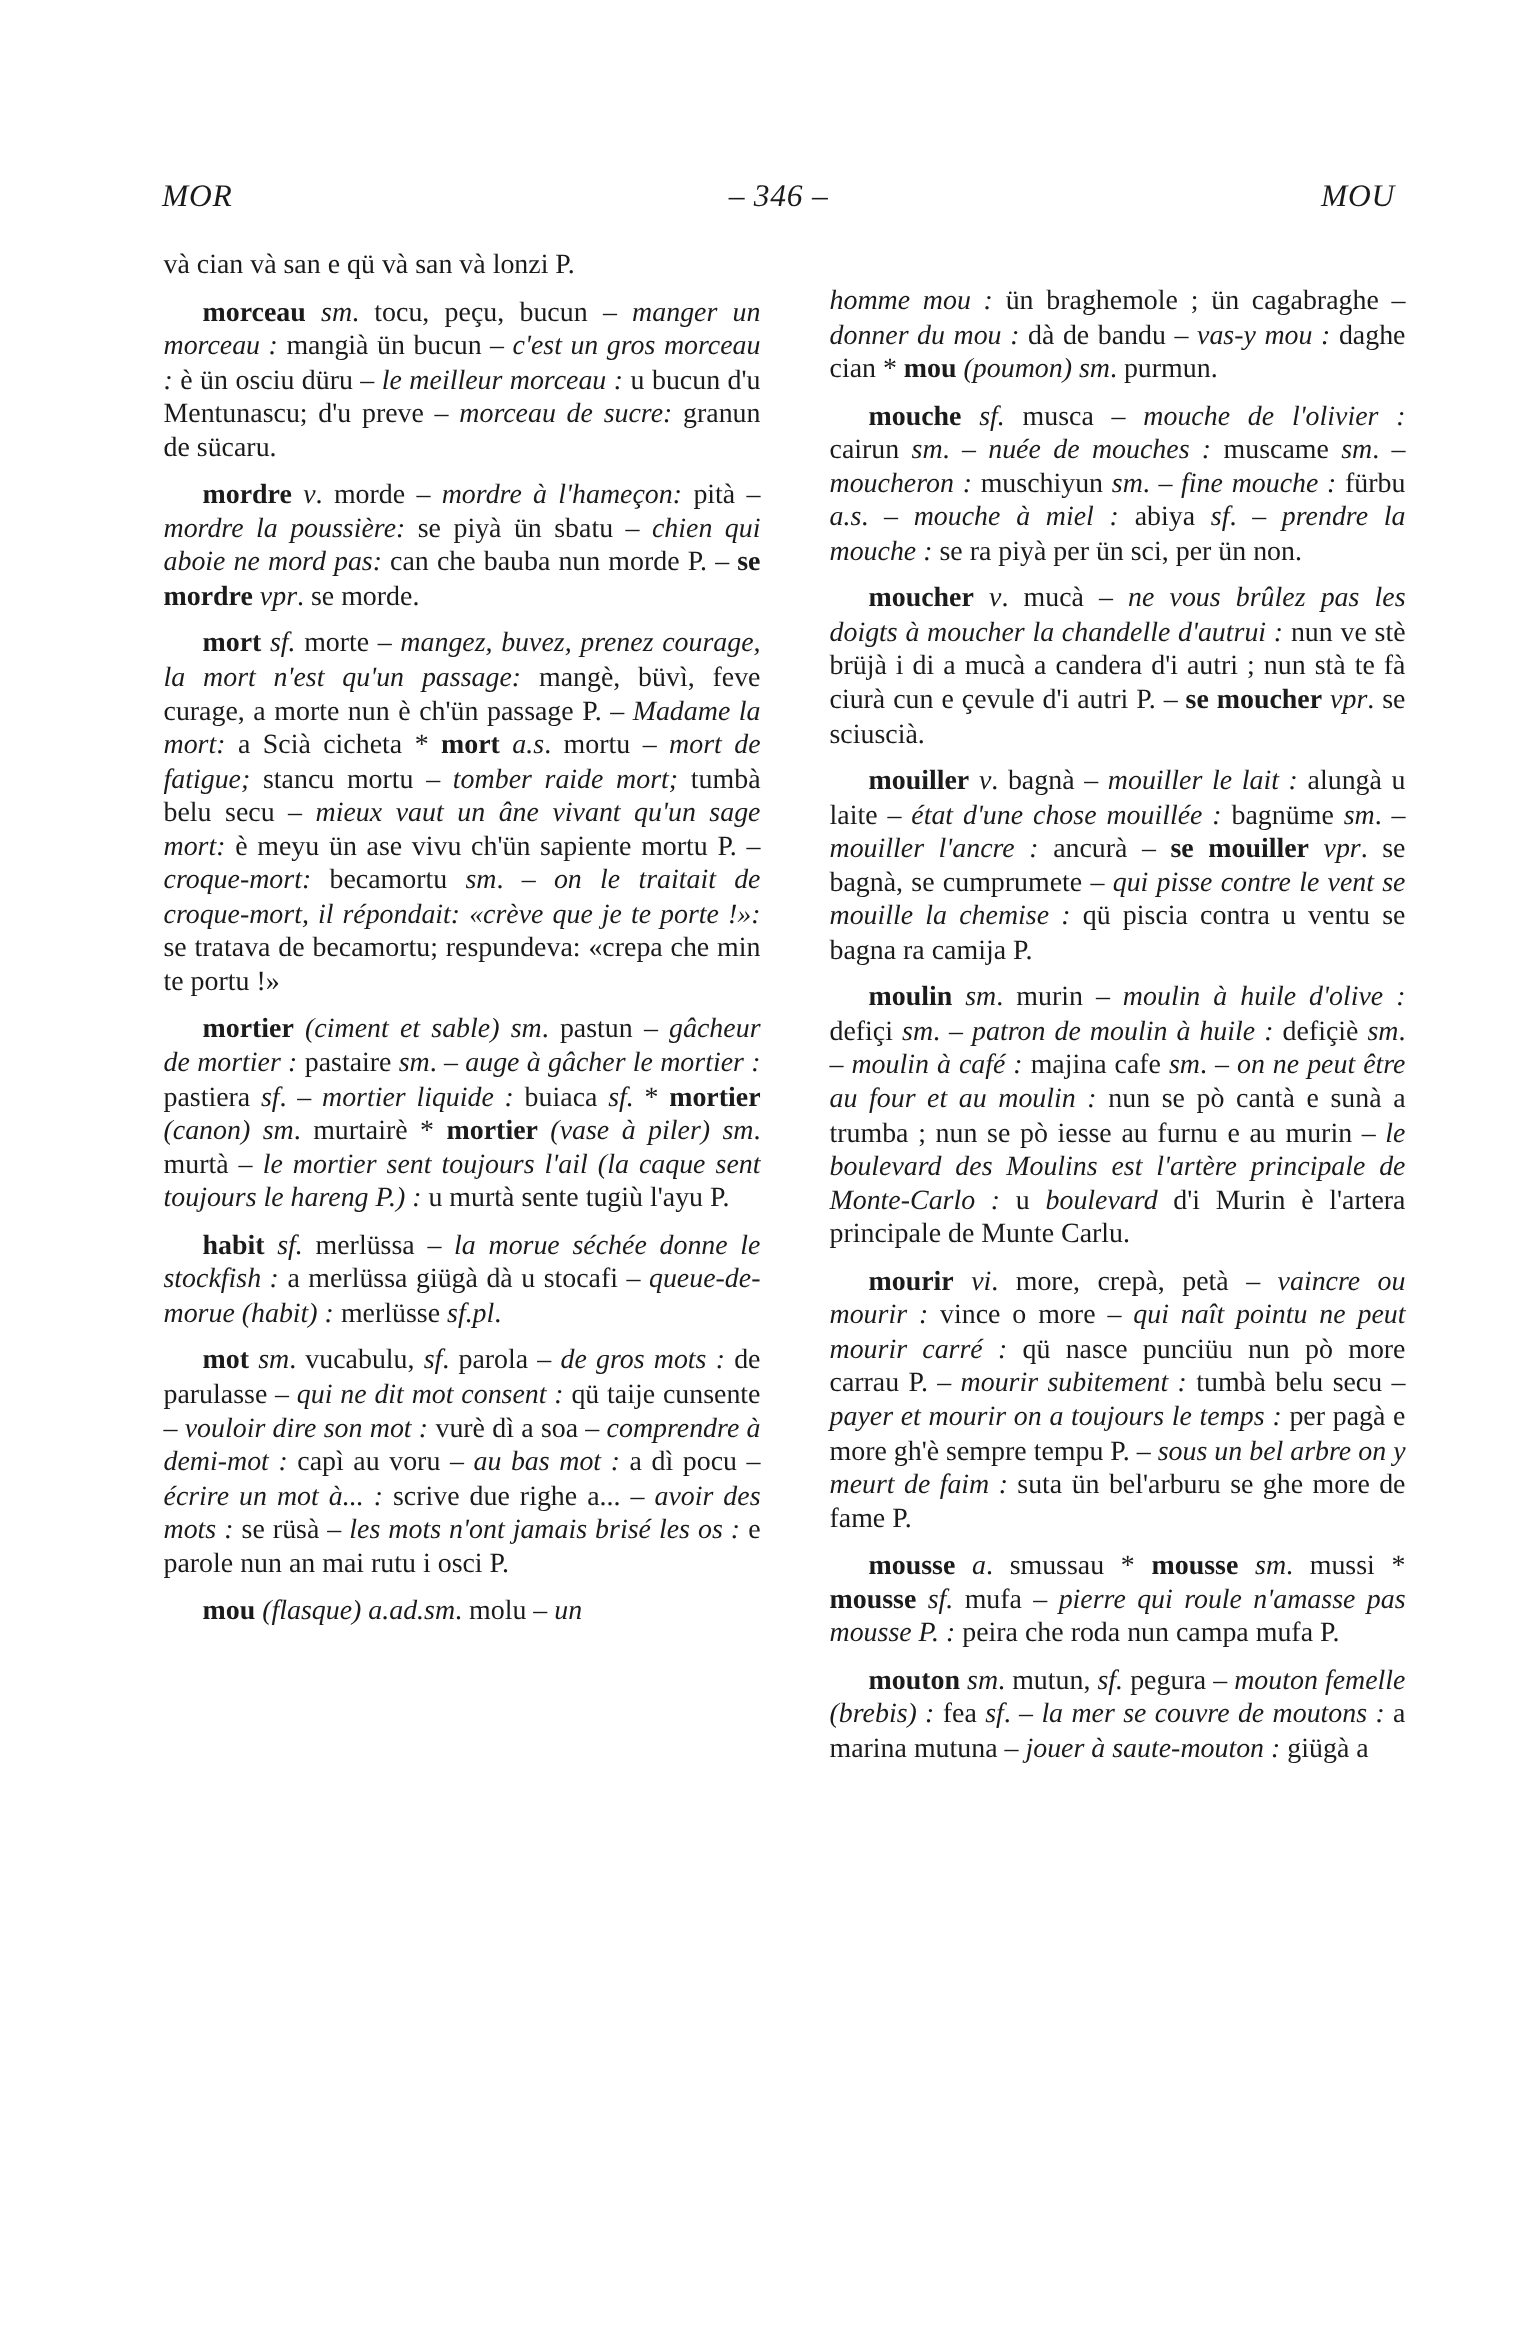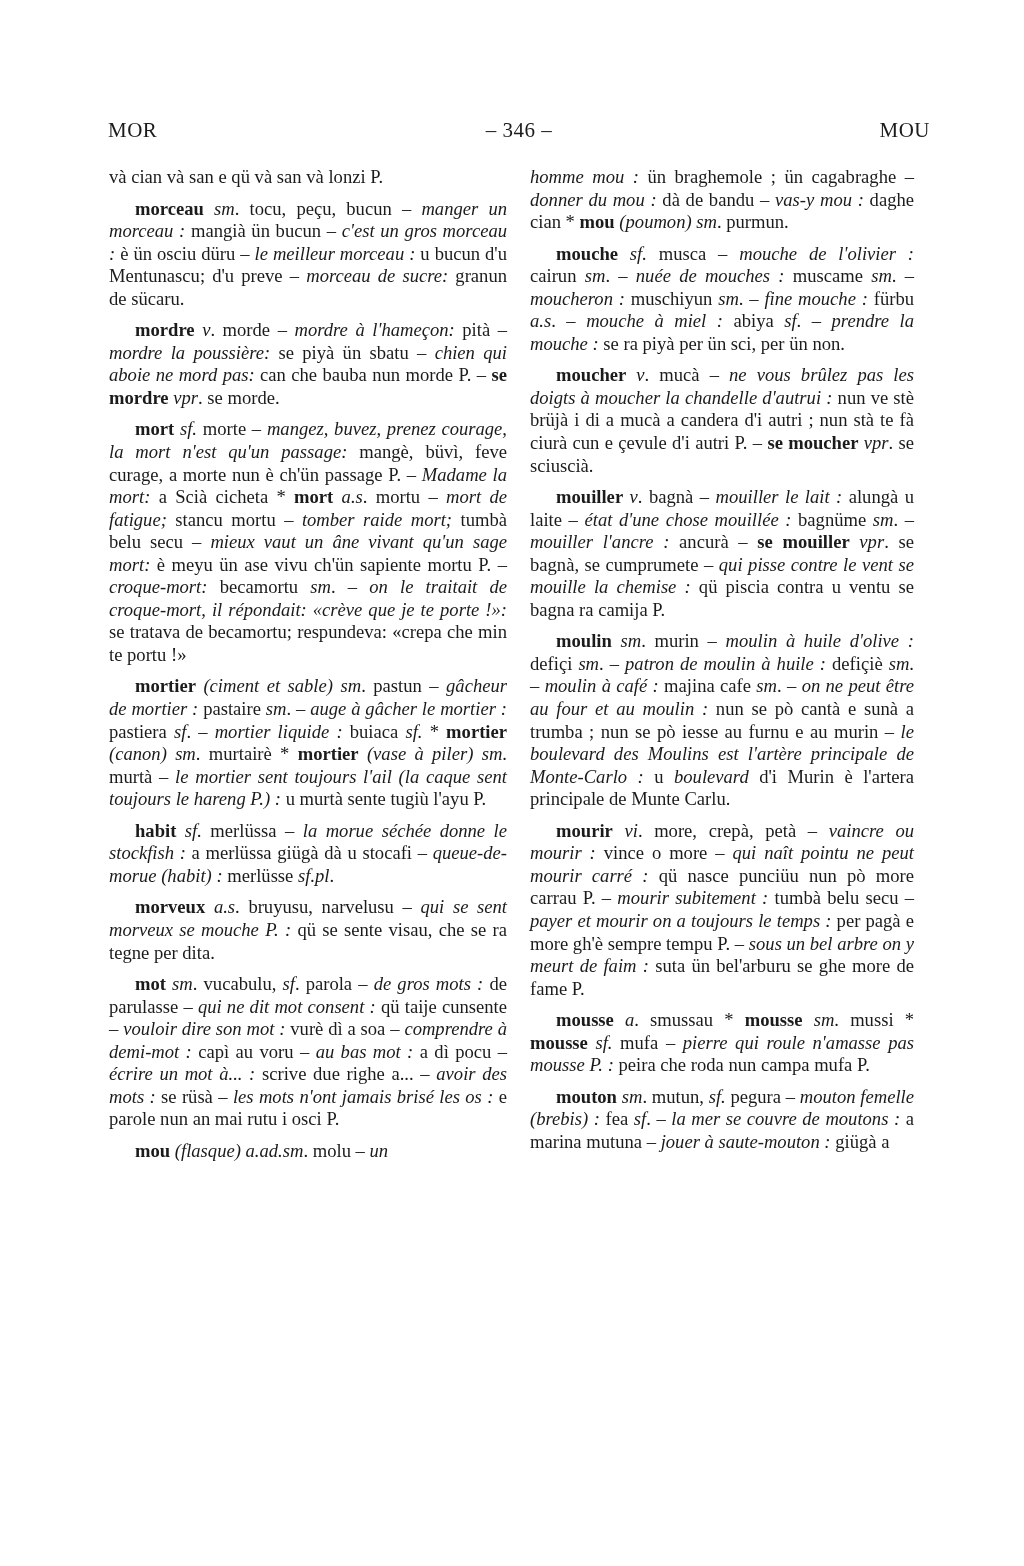--- a/index.html
+++ b/index.html
@@ -3,33 +3,33 @@
 <meta charset="utf-8">
 <style>
   html, body { margin: 0; padding: 0; background: #ffffff; }
   body {
     width: 1024px; height: 1566px; position: relative; overflow: hidden;
     font-family: "Liberation Serif", "DejaVu Serif", serif;
     color: #1b1b1b;
   }
   .page-header {
     position: absolute; top: 118px; left: 108px; width: 822px; height: 30px;
-    font-size: 21px; letter-spacing: 0.5px;
+    font-size: 21px; letter-spacing: 0.5px; font-style: italic;
   }
   .page-header .left { position: absolute; left: 0; top: 0; }
   .page-header .center { position: absolute; left: 0; width: 100%; text-align: center; top: 0; }
   .page-header .right { position: absolute; right: 0; top: 0; }
 
   .column {
     position: absolute; top: 166px; width: 398px;
     font-size: 18.6px; line-height: 22.55px; text-align: justify;
     hyphens: manual;
   }
   .col-left { left: 109px; }
-  .col-right { left: 530px; width: 384px; }
+  .col-right { left: 553px; width: 384px; margin-top: 24px; }
   .column p { margin: 0 0 9px 0; }
   .column p.entry { text-indent: 26px; }
   .column p.cont { text-indent: 0; }
   .hw { font-weight: bold; }
   .it { font-style: italic; }
 </style>
 </head>
 <body>
 
 <div class="page-header">
@@ -38,21 +38,20 @@
   <span class="right">MOU</span>
 </div>
 
 <div class="column col-left">
     <p class="cont"><span class="rm">và cian và san e qü và san và lonzi P.</span></p>
     <p class="entry"><span class="hw">morceau</span><span class="rm"> </span><span class="it">sm</span><span class="rm">. tocu, peçu, bucun – </span><span class="it">manger un morceau :</span><span class="rm"> mangià ün bucun – </span><span class="it">c'est un gros morceau :</span><span class="rm"> è ün osciu düru – </span><span class="it">le meilleur morceau :</span><span class="rm"> u bucun d'u Mentunascu; d'u preve – </span><span class="it">morceau de sucre:</span><span class="rm"> granun de süсaru.</span></p>
     <p class="entry"><span class="hw">mordre</span><span class="rm"> </span><span class="it">v</span><span class="rm">. morde – </span><span class="it">mordre à l'hame­çon:</span><span class="rm"> pità – </span><span class="it">mordre la poussière:</span><span class="rm"> se piyà ün sbatu – </span><span class="it">chien qui aboie ne mord pas:</span><span class="rm"> can che bauba nun morde P. – </span><span class="hw">se mordre</span><span class="rm"> </span><span class="it">vpr</span><span class="rm">. se morde.</span></p>
     <p class="entry"><span class="hw">mort</span><span class="rm"> </span><span class="it">sf.</span><span class="rm"> morte – </span><span class="it">mangez, buvez, pre­nez courage, la mort n'est qu'un passa­ge:</span><span class="rm"> mangè, büvì, feve curage, a morte nun è ch'ün passage P. – </span><span class="it">Madame la mort:</span><span class="rm"> a Scià cicheta * </span><span class="hw">mort</span><span class="rm"> </span><span class="it">a.s</span><span class="rm">. mortu – </span><span class="it">mort de fatigue;</span><span class="rm"> stancu mortu – </span><span class="it">tomber raide mort;</span><span class="rm"> tumbà belu secu – </span><span class="it">mieux vaut un âne vivant qu'un sage mort:</span><span class="rm"> è meyu ün ase vivu ch'ün sapiente mortu P. – </span><span class="it">croque-mort:</span><span class="rm"> becamortu </span><span class="it">sm</span><span class="rm">. – </span><span class="it">on le traitait de croque-mort, il répondait: «crève que je te porte !»:</span><span class="rm"> se tratava de becamortu; respundeva: «crepa che min te portu !»</span></p>
     <p class="entry"><span class="hw">mortier</span><span class="rm"> </span><span class="it">(ciment et sable) sm</span><span class="rm">. pastun – </span><span class="it">gâcheur de mortier :</span><span class="rm"> pastaire </span><span class="it">sm</span><span class="rm">. – </span><span class="it">auge à gâcher le mortier :</span><span class="rm"> pastiera </span><span class="it">sf</span><span class="rm">. – </span><span class="it">mor­tier liquide :</span><span class="rm"> buiaca </span><span class="it">sf.</span><span class="rm"> * </span><span class="hw">mortier</span><span class="rm"> </span><span class="it">(canon) sm</span><span class="rm">. murtairè * </span><span class="hw">mortier</span><span class="rm"> </span><span class="it">(vase à piler) sm</span><span class="rm">. murtà – </span><span class="it">le mortier sent toujours l'ail (la caque sent toujours le hareng P.) :</span><span class="rm"> u murtà sente tugiù l'ayu P.</span></p>
     <p class="entry"><span class="hw">habit</span><span class="rm"> </span><span class="it">sf.</span><span class="rm"> merlüssa – </span><span class="it">la morue séchée donne le stockfish :</span><span class="rm"> a merlüssa giügà dà u stocafi – </span><span class="it">queue-de-morue (habit) :</span><span class="rm"> mer­lüsse </span><span class="it">sf.pl</span><span class="rm">.</span></p>
-    <p class="entry"><span class="hw">morveux</span><span class="rm"> </span><span class="it">a.s</span><span class="rm">. bruyusu, narvelusu – </span><span class="it">qui se sent morveux se mouche P. :</span><span class="rm"> qü se sente visau, che se ra tegne per dita.</span></p>
     <p class="entry"><span class="hw">mot</span><span class="rm"> </span><span class="it">sm</span><span class="rm">. vucabulu, </span><span class="it">sf</span><span class="rm">. parola – </span><span class="it">de gros mots :</span><span class="rm"> de parulasse – </span><span class="it">qui ne dit mot consent :</span><span class="rm"> qü taije cunsente – </span><span class="it">vouloir dire son mot :</span><span class="rm"> vurè dì a soa – </span><span class="it">comprendre à demi-mot :</span><span class="rm"> capì au voru – </span><span class="it">au bas mot :</span><span class="rm"> a dì pocu – </span><span class="it">écrire un mot à... :</span><span class="rm"> scrive due righe a... – </span><span class="it">avoir des mots :</span><span class="rm"> se rüsà – </span><span class="it">les mots n'ont jamais brisé les os :</span><span class="rm"> e parole nun an mai rutu i osci P.</span></p>
     <p class="entry"><span class="hw">mou</span><span class="rm"> </span><span class="it">(flasque) a.ad.sm</span><span class="rm">. molu – </span><span class="it">un</span></p>
   </div>
 <div class="column col-right">
     <p class="cont"><span class="it">homme mou :</span><span class="rm"> ün braghemole ; ün caga­braghe – </span><span class="it">donner du mou :</span><span class="rm"> dà de bandu – </span><span class="it">vas-y mou :</span><span class="rm"> daghe cian * </span><span class="hw">mou</span><span class="rm"> </span><span class="it">(pou­mon) sm</span><span class="rm">. purmun.</span></p>
     <p class="entry"><span class="hw">mouche</span><span class="rm"> </span><span class="it">sf.</span><span class="rm"> musca – </span><span class="it">mouche de l'oli­vier :</span><span class="rm"> cairun </span><span class="it">sm</span><span class="rm">. – </span><span class="it">nuée de mouches :</span><span class="rm"> muscame </span><span class="it">sm</span><span class="rm">. – </span><span class="it">moucheron :</span><span class="rm"> muschiyun </span><span class="it">sm</span><span class="rm">. – </span><span class="it">fine mouche :</span><span class="rm"> fürbu </span><span class="it">a.s</span><span class="rm">. – </span><span class="it">mouche à miel :</span><span class="rm"> abiya </span><span class="it">sf</span><span class="rm">. – </span><span class="it">prendre la mouche :</span><span class="rm"> se ra piyà per ün sci, per ün non.</span></p>
     <p class="entry"><span class="hw">moucher</span><span class="rm"> </span><span class="it">v</span><span class="rm">. mucà – </span><span class="it">ne vous brûlez pas les doigts à moucher la chandelle d'au­trui :</span><span class="rm"> nun ve stè brüjà i di a mucà a candera d'i autri ; nun stà te fà ciurà cun e çevule d'i autri P. – </span><span class="hw">se moucher</span><span class="rm"> </span><span class="it">vpr</span><span class="rm">. se sciuscià.</span></p>
     <p class="entry"><span class="hw">mouiller</span><span class="rm"> </span><span class="it">v</span><span class="rm">. bagnà – </span><span class="it">mouiller le lait :</span><span class="rm"> alungà u laite – </span><span class="it">état d'une chose mouil­lée :</span><span class="rm"> bagnüme </span><span class="it">sm</span><span class="rm">. – </span><span class="it">mouiller l'ancre :</span><span class="rm"> ancurà – </span><span class="hw">se mouiller</span><span class="rm"> </span><span class="it">vpr</span><span class="rm">. se bagnà, se cumprumete – </span><span class="it">qui pisse contre le vent se mouille la chemise :</span><span class="rm"> qü piscia contra u ventu se bagna ra camija P.</span></p>
     <p class="entry"><span class="hw">moulin</span><span class="rm"> </span><span class="it">sm</span><span class="rm">. murin – </span><span class="it">moulin à huile d'olive :</span><span class="rm"> defiçi </span><span class="it">sm</span><span class="rm">. – </span><span class="it">patron de moulin à huile :</span><span class="rm"> defiçiè </span><span class="it">sm</span><span class="rm">. – </span><span class="it">moulin à café :</span><span class="rm"> majina cafe </span><span class="it">sm</span><span class="rm">. – </span><span class="it">on ne peut être au four et au moulin :</span><span class="rm"> nun se pò cantà e sunà a trumba ; nun se pò iesse au furnu e au murin – </span><span class="it">le boulevard des Moulins est l'artère principale de Monte-Carlo :</span><span class="rm"> u </span><span class="it">boulevard</span><span class="rm"> d'i Murin è l'artera principale de Munte Carlu.</span></p>
     <p class="entry"><span class="hw">mourir</span><span class="rm"> </span><span class="it">vi</span><span class="rm">. more, crepà, petà – </span><span class="it">vaincre ou mourir :</span><span class="rm"> vince o more – </span><span class="it">qui naît pointu ne peut mourir carré :</span><span class="rm"> qü nasce punciüu nun pò more carrau P. – </span><span class="it">mou­rir subitement :</span><span class="rm"> tumbà belu secu – </span><span class="it">payer et mourir on a toujours le temps :</span><span class="rm"> per pagà e more gh'è sempre tempu P. – </span><span class="it">sous un bel arbre on y meurt de faim :</span><span class="rm"> suta ün bel'arburu se ghe more de fame P.</span></p>

